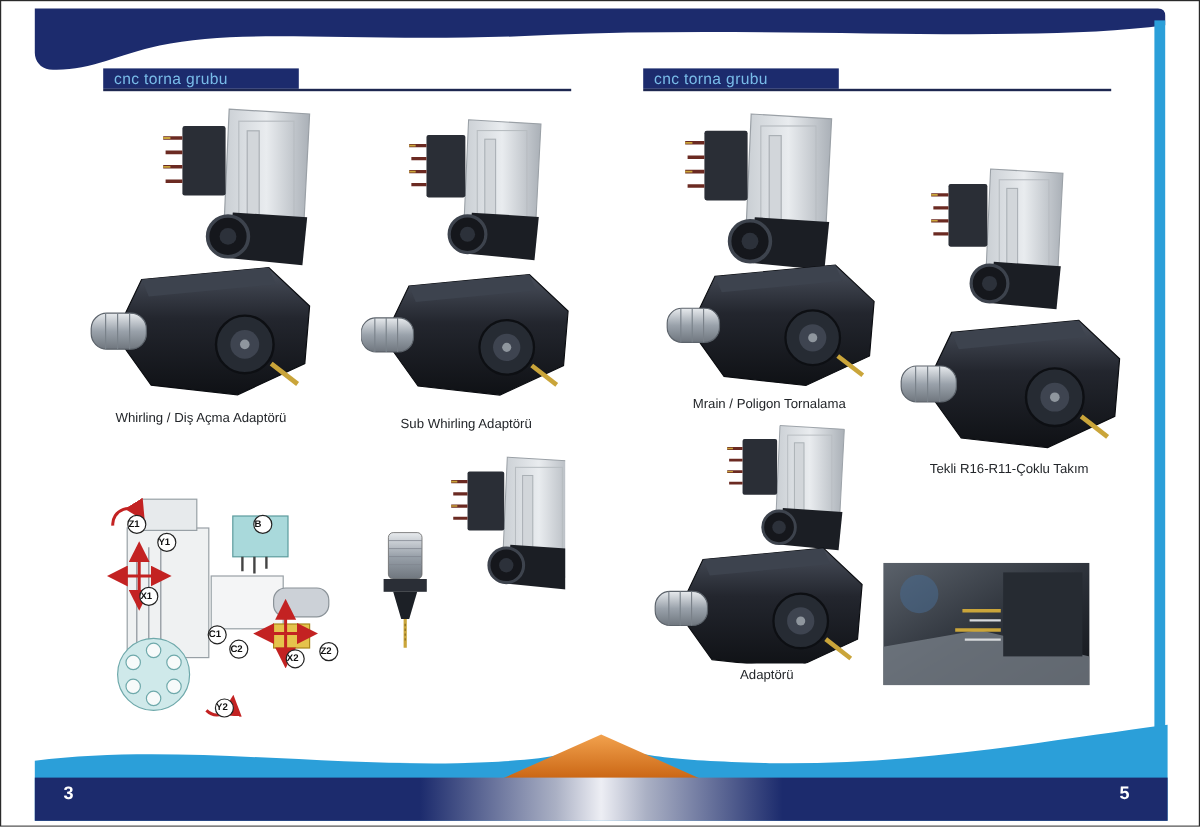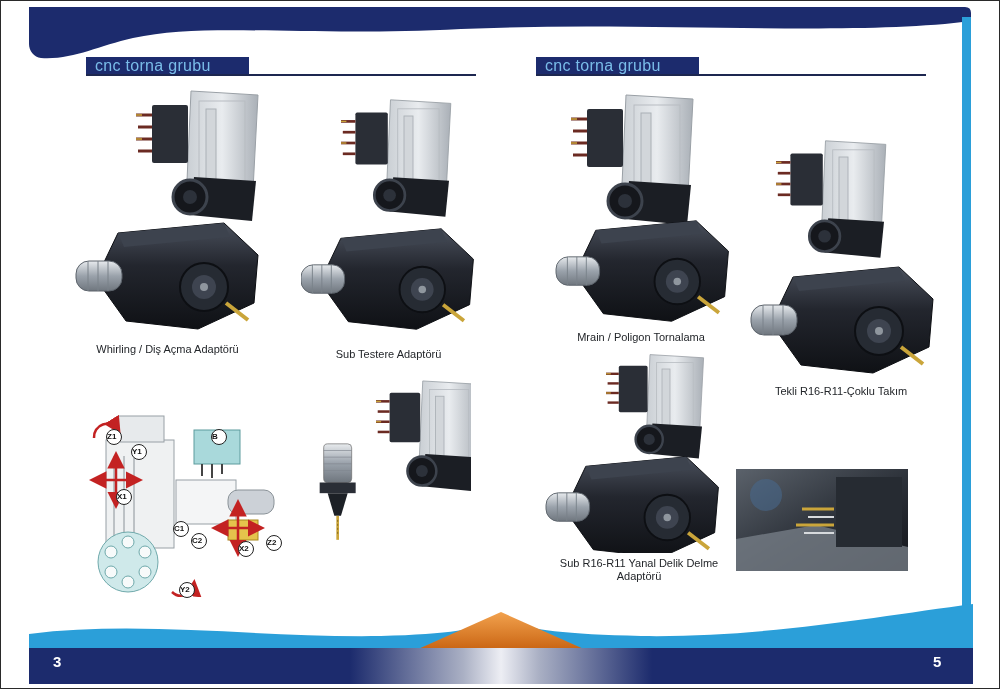--- a/index.html
+++ b/index.html
@@ -4,21 +4,21 @@
 <style>
   html,body{margin:0;padding:0;background:#ffffff;}
   #canvas{
     position:relative;width:1000px;height:689px;background:#fff;
     border:1px solid #2a2a2a;box-sizing:border-box;overflow:hidden;
     font-family:"Liberation Sans",sans-serif;
   }
   .abs{position:absolute;}
   .header-box{
     position:absolute;width:163px;height:17px;background:var(--navy,#1c2b6d);
-    color:#79bce9;font-size:16px;line-height:17px;padding-left:9px;
+    color:#79bce9;font-size:13px;line-height:17px;padding-left:9px;
     letter-spacing:.3px;box-sizing:border-box;
   }
   .header-line{position:absolute;width:390px;height:2px;background:#1d2750;}
   .cap{
     position:absolute;text-align:center;font-size:11px;line-height:13px;
     color:#23262a;
   }
   .page-num{
     position:absolute;color:#ffffff;font-size:15px;font-weight:bold;
   }
@@ -161,21 +161,21 @@
     </svg>
   </div>
   <div class="cap" style="left:54px;top:342px;width:225px">Whirling / Diş Açma Adaptörü</div>
 
   <div class="fig" style="left:300px;top:92px;width:175px;height:250px">
     <svg width="175" height="250">
       <use href="#machine-art" x="40" y="5" width="126" height="135"></use>
       <use href="#adapter-art" x="0" y="130" width="180" height="114"></use>
     </svg>
   </div>
-  <div class="cap" style="left:300px;top:347px;width:175px">Sub Testere Adaptörü</div>
+  <div class="cap" style="left:300px;top:347px;width:175px">Sub Whirling Adaptörü</div>
 
   <div class="fig" style="left:75px;top:395px;width:210px;height:210px">
     <svg width="210" height="210" viewBox="0 0 210 210">
       <rect x="30" y="44" width="68" height="108" fill="#eff1f2" stroke="#98a0a6"></rect>
       <rect x="42" y="20" width="46" height="26" fill="#e7eaec" stroke="#98a0a6"></rect>
       <g stroke="#8a9298">
         <line x1="38" y1="60" x2="38" y2="140"></line>
           <line x1="48" y1="60" x2="48" y2="140"></line>
           <line x1="58" y1="60" x2="58" y2="140"></line>
       </g>
@@ -244,21 +244,20 @@
   </div>
   <div class="cap" style="left:735px;top:384px;width:210px">Tekli R16-R11-Çoklu Takım</div>
 
   <div class="fig" style="left:540px;top:352px;width:195px;height:200px">
     <svg width="195" height="200">
       <use href="#machine-art" x="65" y="0" width="112" height="120"></use>
       <use href="#adapter-art" x="5" y="98" width="180" height="114"></use>
     </svg>
   </div>
   <div class="cap" style="left:528px;top:556px;width:220px">
-    <div>Sub R16-R11 Yanal Delik Delme</div>
     <div>Adaptörü</div>
   </div>
 
   <div class="fig" style="left:735px;top:468px;width:172px;height:102px">
     <svg width="172" height="102">
       <use href="#interior-art" x="0" y="0" width="172" height="102"></use>
     </svg>
   </div>
 
   <svg class="abs" style="left:0;top:585px" width="1000" height="102" viewBox="0 0 1000 102">

